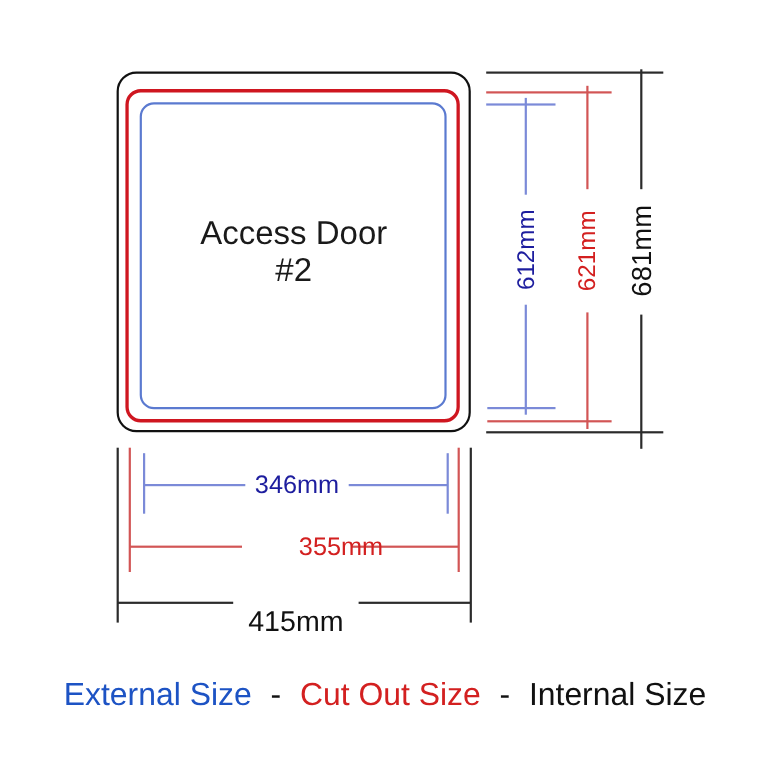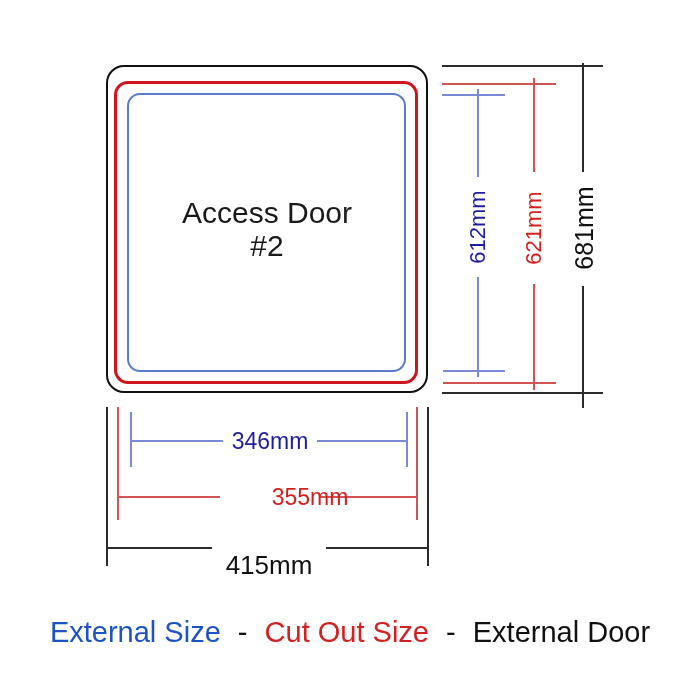--- a/index.html
+++ b/index.html
@@ -91,14 +91,14 @@
 
 <div class="hlabel t-int" style="left:270px;top:441px;">346mm</div>
 <div class="hlabel t-cut" style="left:270px;top:497px;margin-left:40px;">355mm</div>
 <div class="hlabel t-ext" style="left:269px;top:548px;margin-top:17px;">415mm</div>
 
 <div class="legend">
   <span class="int">External Size</span>
   <span class="sep">-</span>
   <span class="cut">Cut Out Size</span>
   <span class="sep">-</span>
-  <span class="ext">External Door</span>
+  <span class="ext">Internal Size</span>
 </div>
 
 </body></html>

